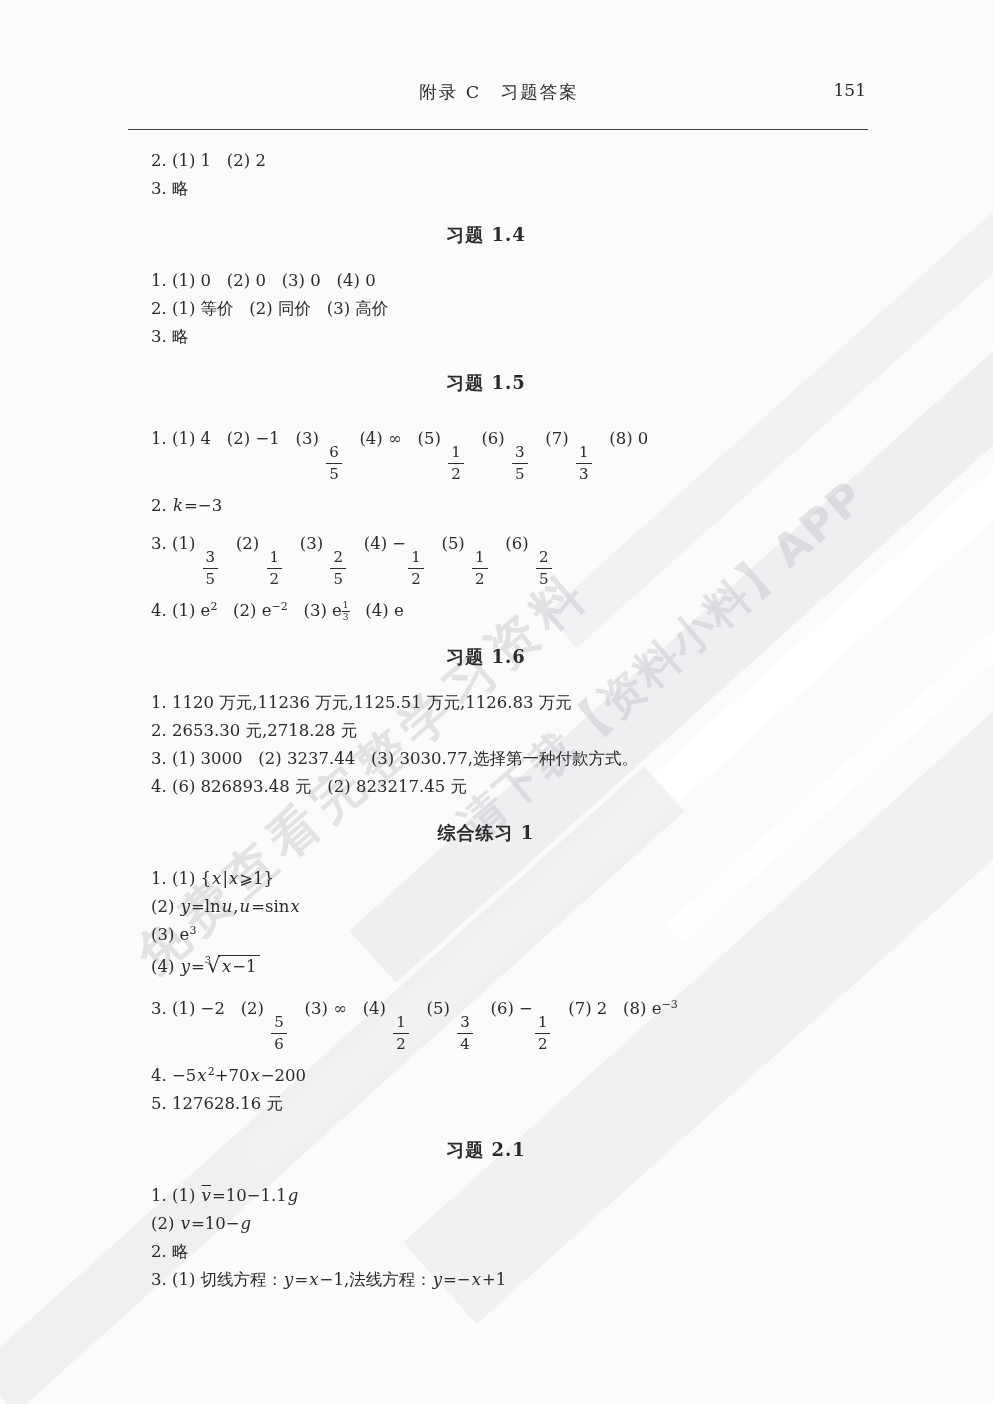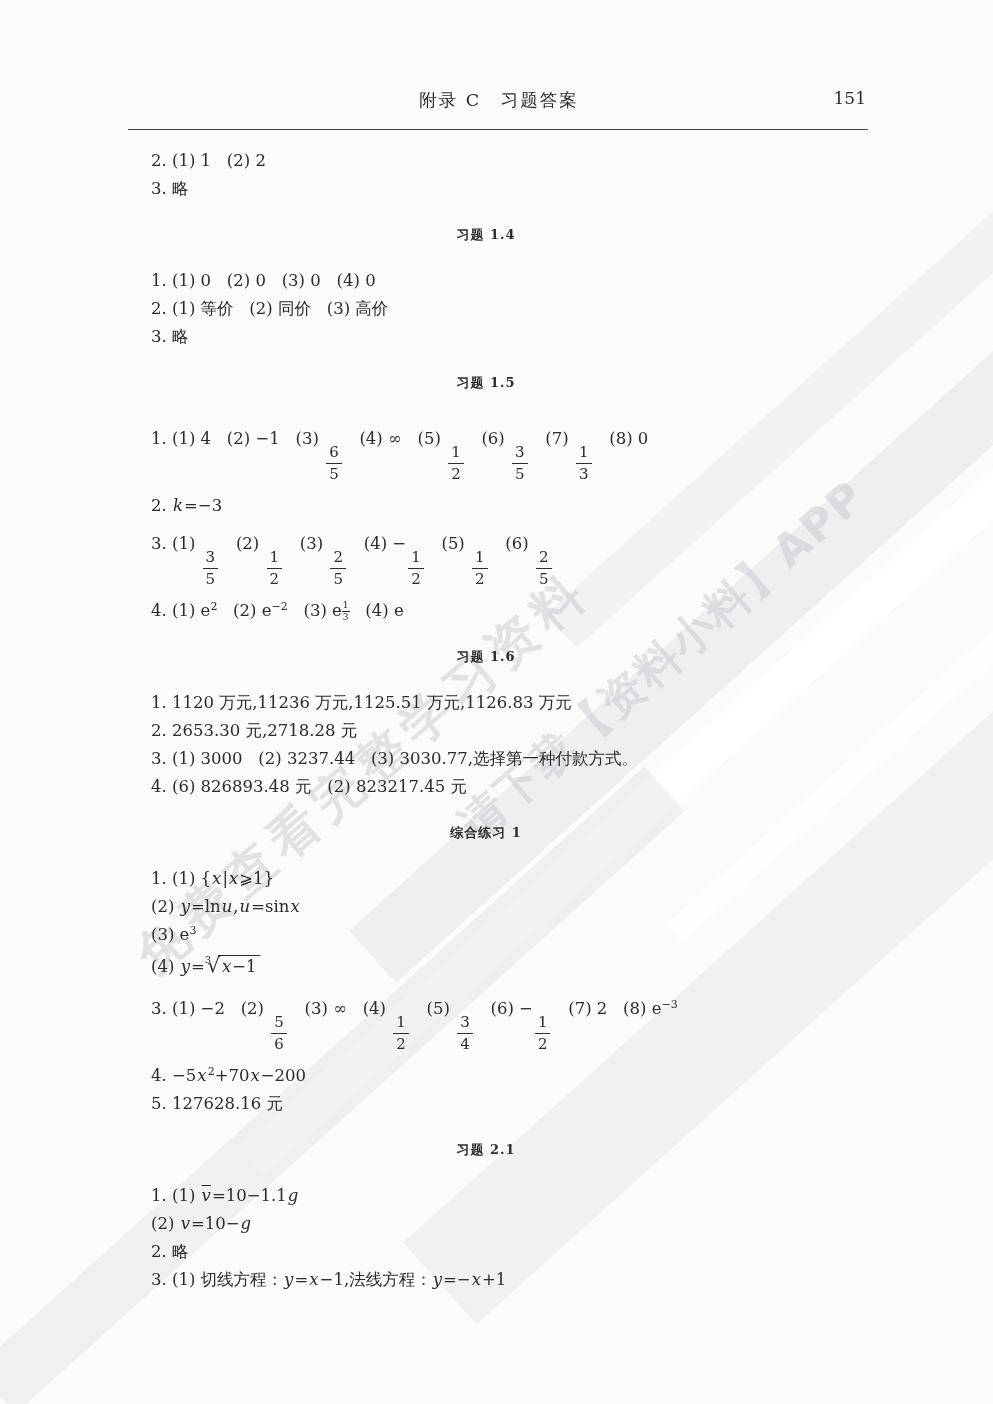--- a/index.html
+++ b/index.html
@@ -23,30 +23,30 @@
   
   .wm{
     position:absolute;z-index:1;white-space:nowrap;pointer-events:none;
     font-family:"DejaVu Sans","Liberation Sans",sans-serif;font-weight:700;
     color:rgba(168,170,179,.30);
     transform:rotate(-41deg);transform-origin:left top;
   }
   #wm1{left:122px;top:938px;font-size:50px;letter-spacing:8px;}
   #wm2{left:448px;top:808px;font-size:44px;letter-spacing:2px;}
   
-  .header{position:absolute;z-index:2;left:130px;right:125px;top:88px;height:26px;}
+  .header{position:absolute;z-index:2;left:130px;right:125px;top:80px;height:26px;}
   .htitle{text-align:center;font-size:17.5px;letter-spacing:2px;}
   .pageno{position:absolute;right:2px;top:0;font-size:17px;}
   .rule{position:absolute;z-index:2;left:128px;right:125px;top:129px;border-top:1.6px solid #3f3f3f;}
   
   .content{position:absolute;z-index:2;left:151px;top:147px;width:670px;font-size:16.5px;}
   .line{line-height:28px;white-space:pre;}
   .line.fl{padding:10px 0;}          
   .line.rl{padding:4px 0;}           
-  .heading{font-size:13px;font-weight:bold;text-align:center;line-height:28px;margin:18px 0;letter-spacing:1px;}
+  .heading{font-size:18px;font-weight:bold;text-align:center;line-height:28px;margin:18px 0;letter-spacing:1px;}
   
   .v{font-style:italic;padding:0 1px;}
   .ovl{text-decoration:overline;}
   .frac{display:inline-flex;flex-direction:column;align-items:center;vertical-align:-13px;line-height:1;font-size:15px;margin:0 2px;}
   .fn{padding:0 3px 3px;}
   .fd{border-top:1.3px solid #2b2b2b;padding:3px 3px 0;}
   .frac.tiny{font-size:9px;vertical-align:0;margin:0;}
   .frac.tiny .fn{padding:0 1px 1px;}
   .frac.tiny .fd{border-top:.9px solid #2b2b2b;padding:1px 1px 0;}
   sup.sp{font-size:11px;line-height:0;vertical-align:6px;letter-spacing:0;}

